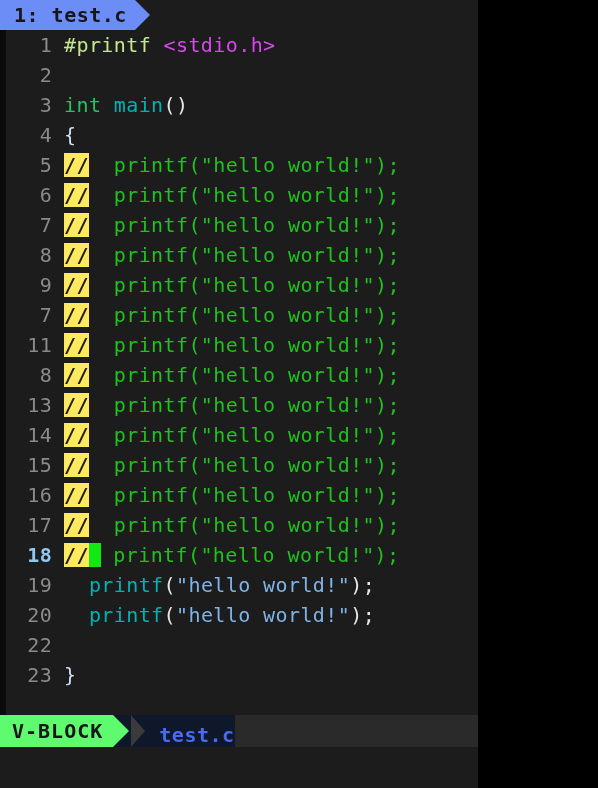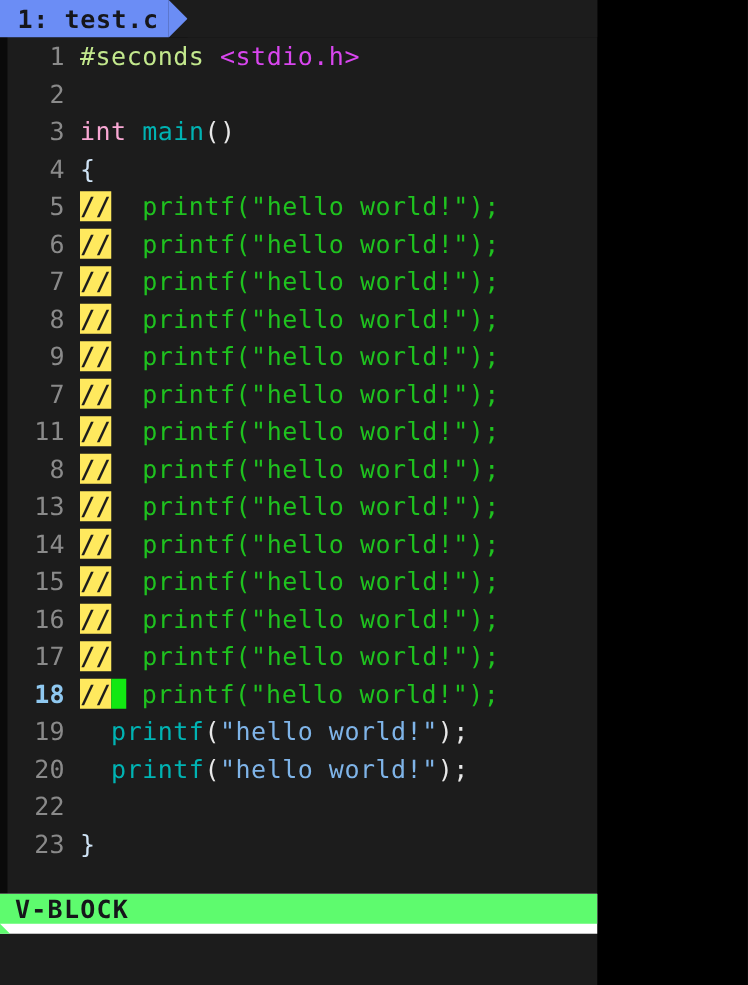--- a/index.html
+++ b/index.html
@@ -94,21 +94,21 @@
     padding-left: 12px;
     white-space: pre;
     font-size: 20px;
     letter-spacing: 0.4px;
     position: relative;
   }
 
   
   .t-pre      { color: #c3e88d; }  
   .t-header   { color: #d946ef; }  
-  .t-type     { color: #f9a8d4; text-align: right; }  
+  .t-type     { color: #22c55e; text-align: right; }  
   .t-func     { color: #00b3b3; }  
   .t-punct    { color: #e8e8e8; }  
   .t-brace    { color: #cfe3f5; }
   .t-string   { color: #7fb4e8; }  
   .t-number   { color: #ffe14d; }  
   .t-comment  { color: #1fc21f; }  
 
   .sel {
     background: #ffe95e;
     color: #1c1c1c;
@@ -119,25 +119,24 @@
     background: #12e812;
     width: 12px;
     height: 24px;
     vertical-align: -5px;
   }
 
   
   .statusline {
     position: relative;
     height: 32px;
-    background: #ffffff;
+    background: #0f172a;
     display: flex;
     align-items: stretch;
     overflow: hidden;
-    flex-direction: column;
   }
   .mode {
     background: #5efb6e;
     color: #16161a;
     font-size: 20px;
     font-weight: bold;
     letter-spacing: 1px;
     display: flex;
     align-items: center;
     padding: 0 10px 0 12px;
@@ -150,21 +149,21 @@
   }
   .sep-arrow {
     width: 0; height: 0;
     border-top: 16px solid transparent;
     border-bottom: 16px solid transparent;
     border-left: 14px solid #3a3a3a;
     margin-left: 2px;
   }
   .statusfile {
     display: flex;
-    align-items: flex-start;
+    align-items: flex-end;
     color: #4a6bf0;
     font-size: 20px;
     font-weight: bold;
     padding-left: 14px;
     letter-spacing: 0.5px;
   }
   .status-fill { flex: 1; background: #2a2a2a; }
 
   
   .cmdline {
@@ -186,21 +185,21 @@
   <div class="tabline">
     <div class="tab">
       <span>1: test.c</span>
     </div>
     <div class="tab-arrow"></div>
     <div class="tabline-fill"></div>
   </div>
 
   <div class="editor" id="editor">
     <div class="gutterstrip"></div>
-  <div class="line"><span class="lnum">1</span><span class="code"><span class="t-pre">#seconds</span><span class="t-punct"> </span><span class="t-header">&lt;stdio.h&gt;</span></span></div>
+  <div class="line"><span class="lnum">1</span><span class="code"><span class="t-pre">#printf</span><span class="t-punct"> </span><span class="t-header">&lt;stdio.h&gt;</span></span></div>
       <div class="line"><span class="lnum">2</span><span class="code"></span></div>
       <div class="line"><span class="lnum">3</span><span class="code"><span class="t-type">int</span><span class="t-punct"> </span><span class="t-func">main</span><span class="t-punct">()</span></span></div>
       <div class="line"><span class="lnum">4</span><span class="code"><span class="t-brace">{</span></span></div>
       <div class="line"><span class="lnum">5</span><span class="code"><span class="sel">//</span><span class="t-comment">  printf("hello world!");</span></span></div>
       <div class="line"><span class="lnum">6</span><span class="code"><span class="sel">//</span><span class="t-comment">  printf("hello world!");</span></span></div>
       <div class="line"><span class="lnum">7</span><span class="code"><span class="sel">//</span><span class="t-comment">  printf("hello world!");</span></span></div>
       <div class="line"><span class="lnum">8</span><span class="code"><span class="sel">//</span><span class="t-comment">  printf("hello world!");</span></span></div>
       <div class="line"><span class="lnum">9</span><span class="code"><span class="sel">//</span><span class="t-comment">  printf("hello world!");</span></span></div>
       <div class="line"><span class="lnum">7</span><span class="code"><span class="sel">//</span><span class="t-comment">  printf("hello world!");</span></span></div>
       <div class="line"><span class="lnum">11</span><span class="code"><span class="sel">//</span><span class="t-comment">  printf("hello world!");</span></span></div>

